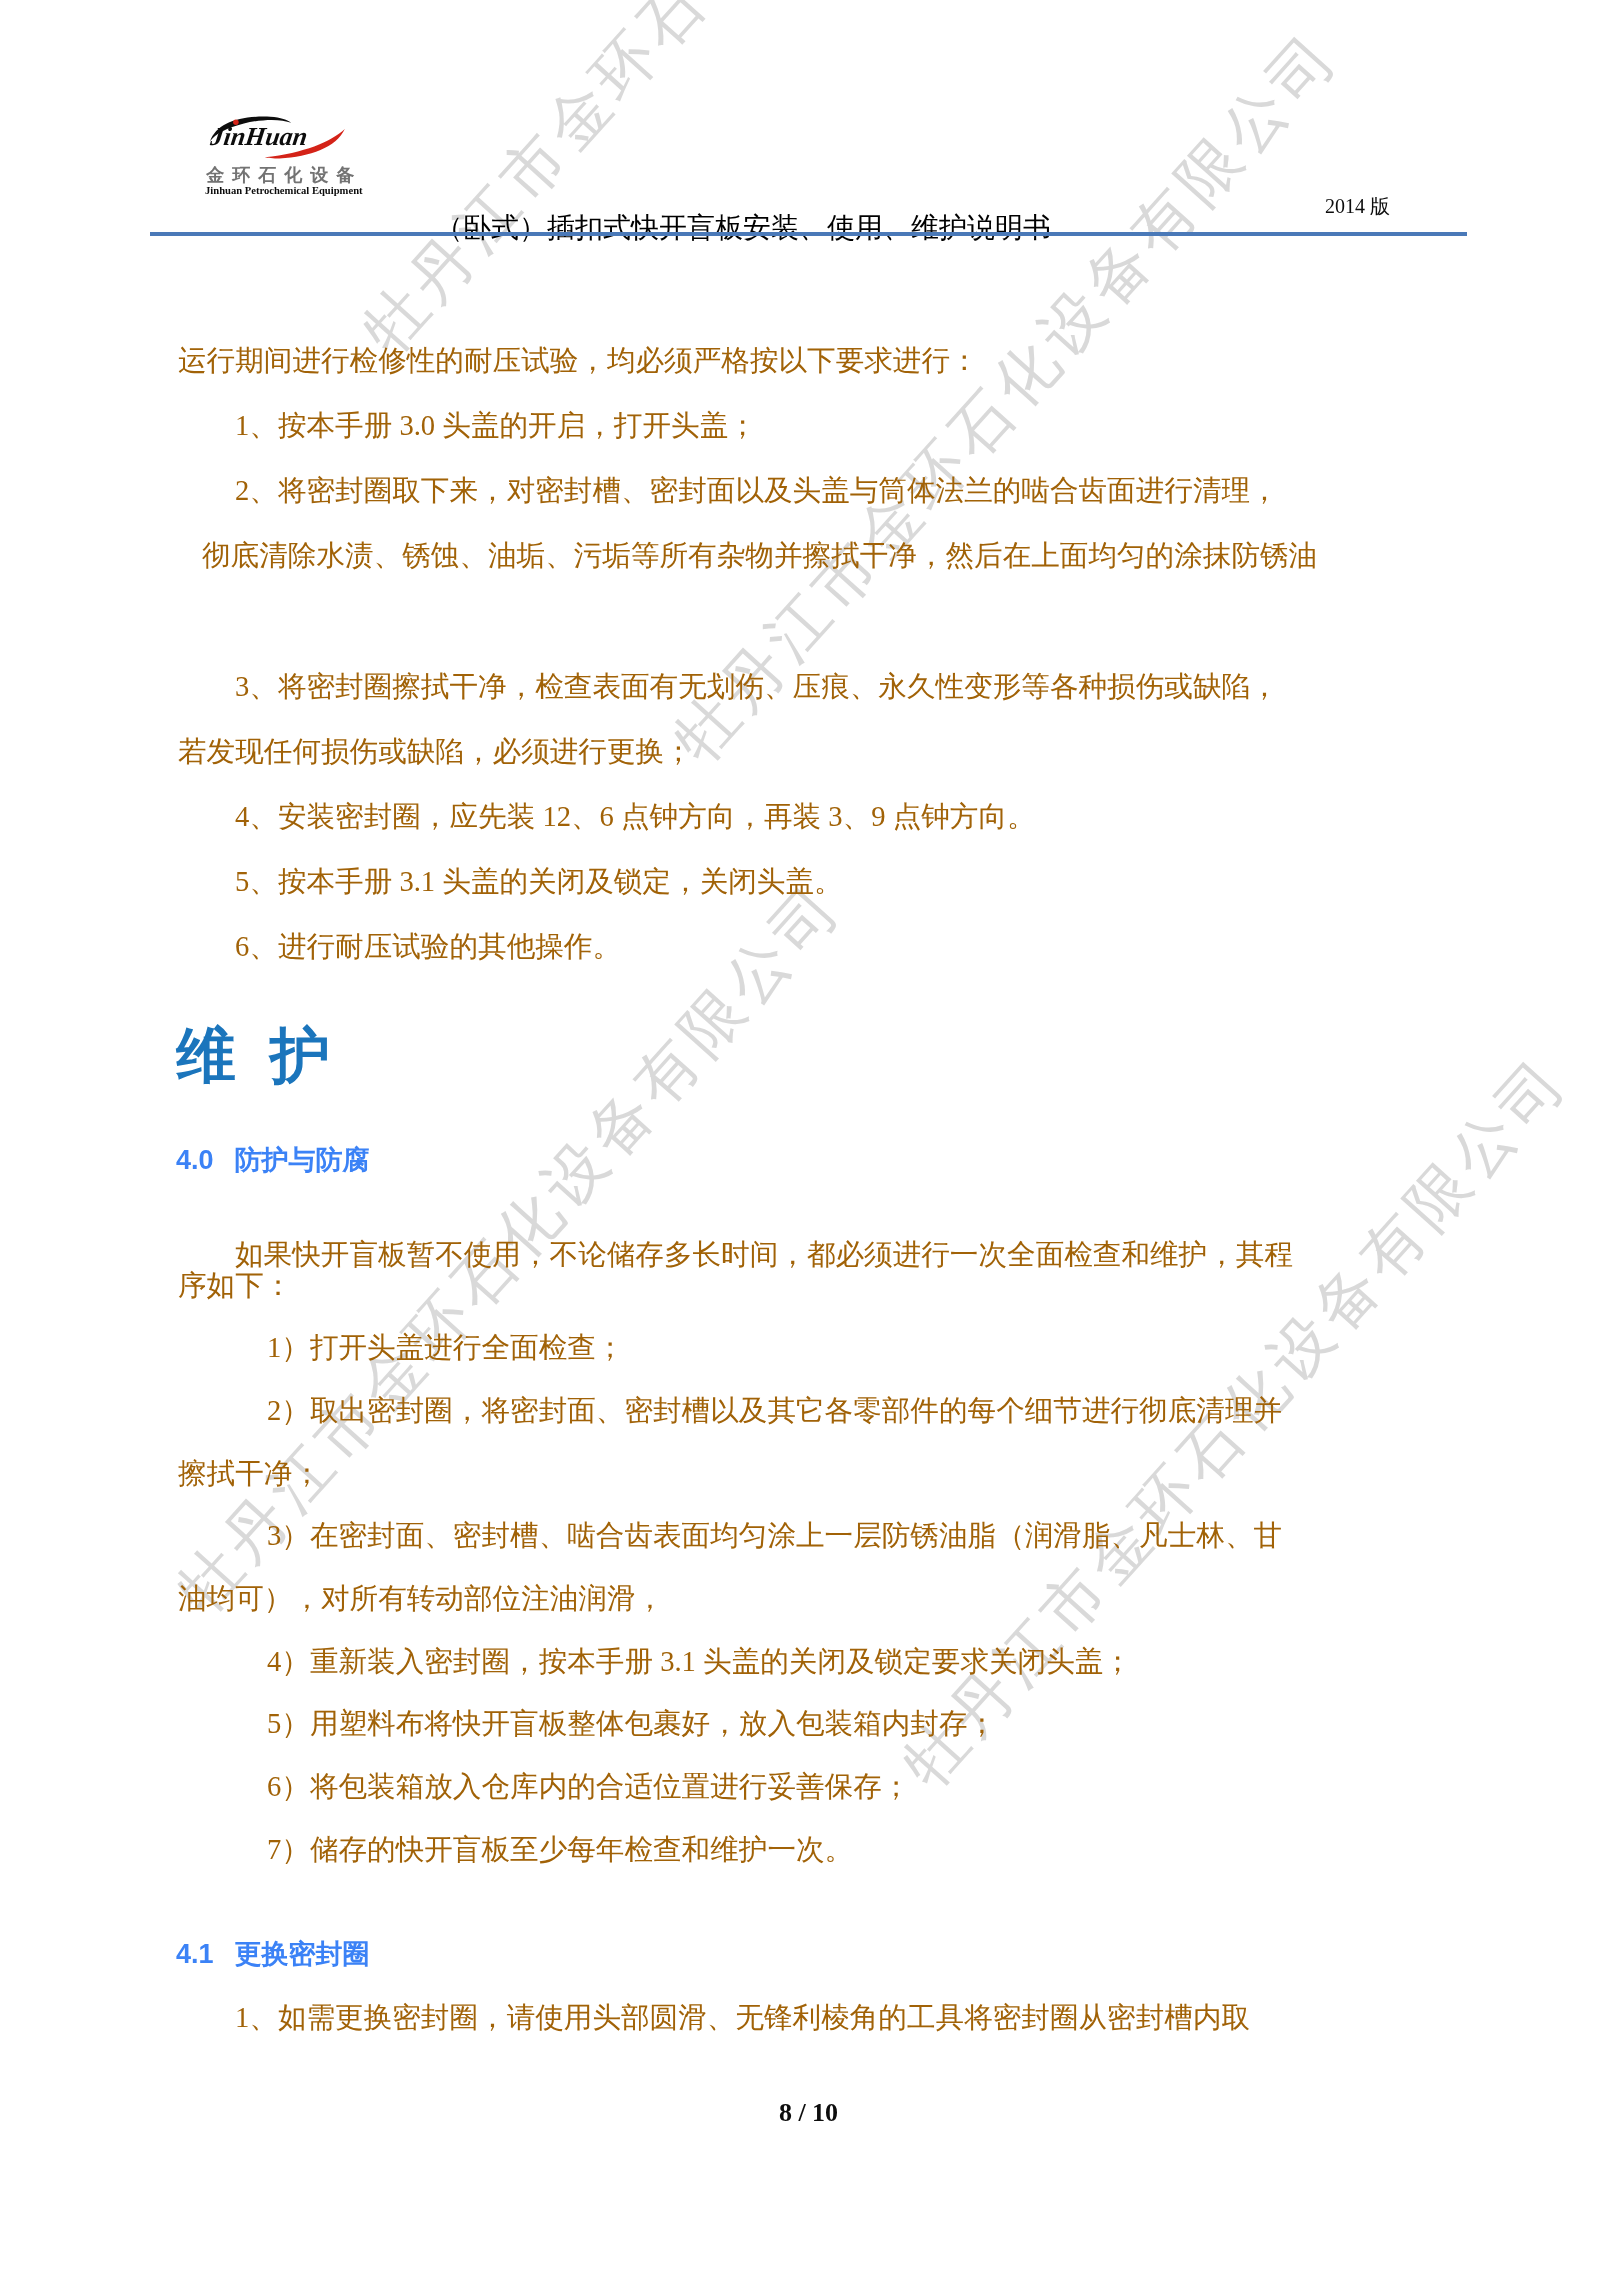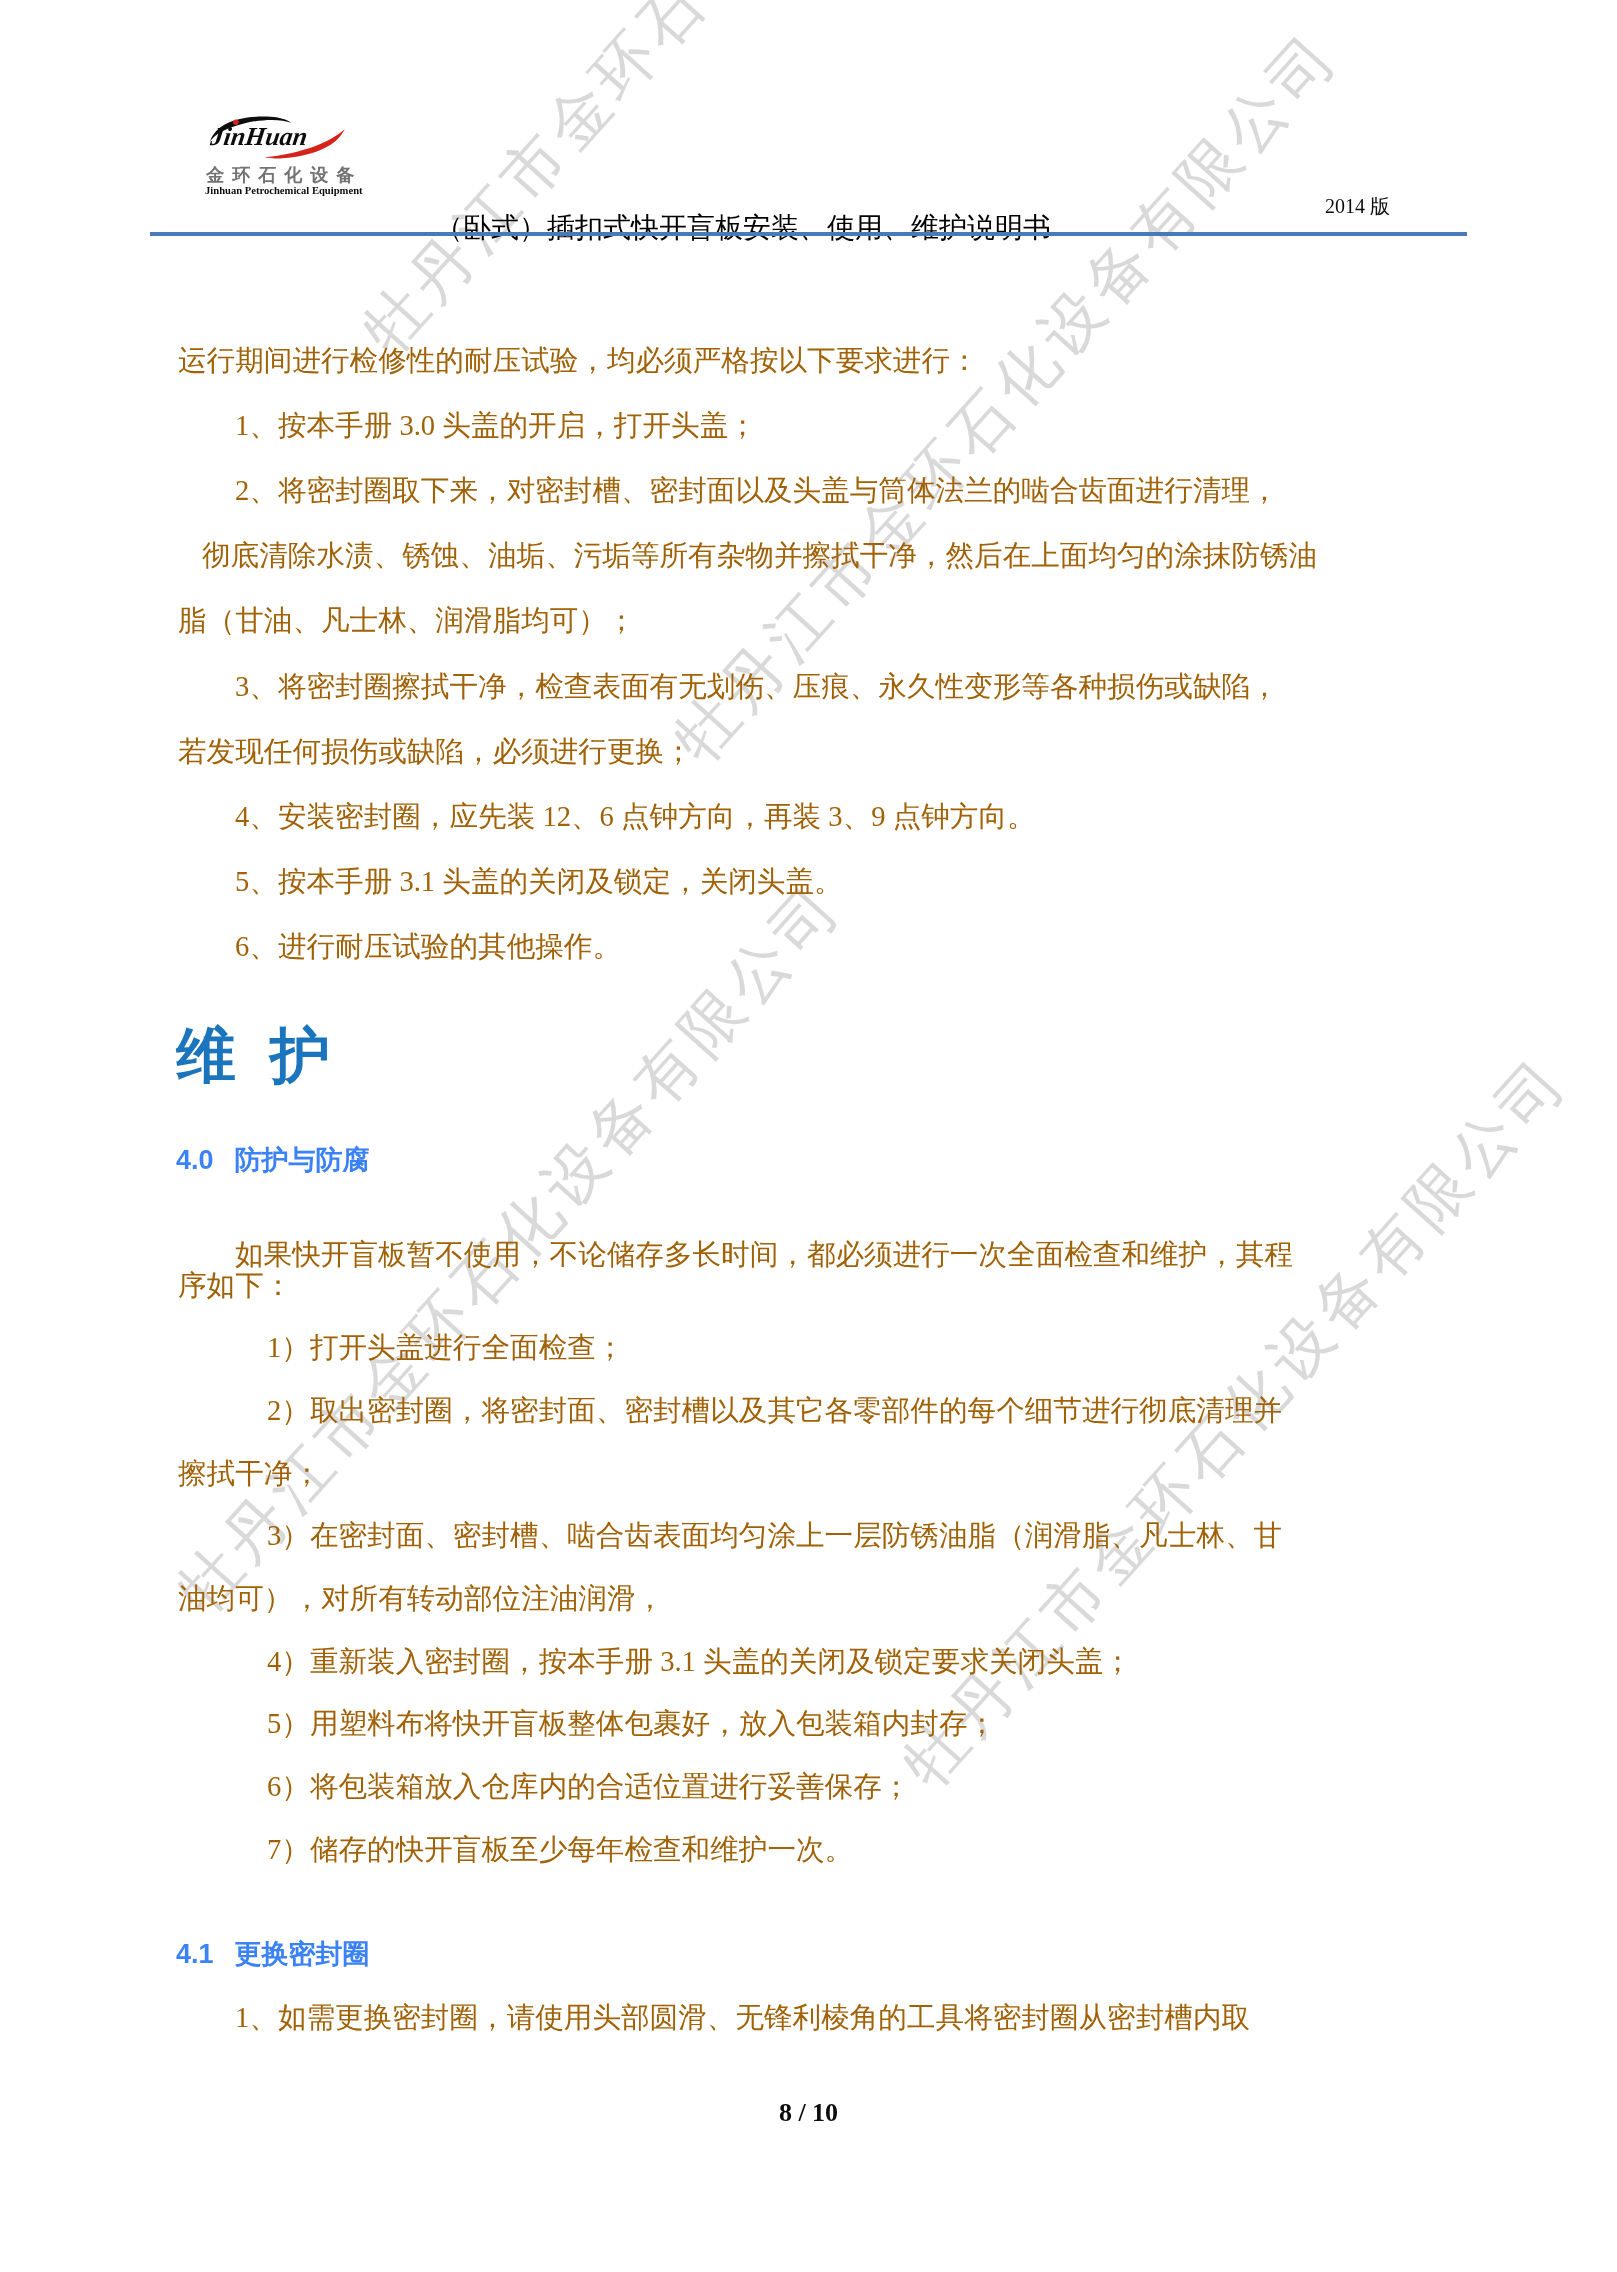--- a/index.html
+++ b/index.html
@@ -98,21 +98,20 @@
   </div>
 
   <div class="hdr-title">（卧式）插扣式快开盲板安装、使用、维护说明书</div>
   <div class="hdr-edition">2014 版</div>
   <div class="hdr-rule"></div>
 
   <div class="ln" style="top:343px;">运行期间进行检修性的耐压试验，均必须严格按以下要求进行：</div>
   <div class="ln ind" style="top:408px;">1、按本手册 3.0 头盖的开启，打开头盖；</div>
   <div class="ln ind" style="top:473px;">2、将密封圈取下来，对密封槽、密封面以及头盖与筒体法兰的啮合齿面进行清理，</div>
   <div class="ln" style="top:538px;margin-left:24px;">彻底清除水渍、锈蚀、油垢、污垢等所有杂物并擦拭干净，然后在上面均匀的涂抹防锈油</div>
-  <div class="ln" style="top:603px;">脂（甘油、凡士林、润滑脂均可）；</div>
   <div class="ln ind" style="top:669px;">3、将密封圈擦拭干净，检查表面有无划伤、压痕、永久性变形等各种损伤或缺陷，</div>
   <div class="ln" style="top:734px;">若发现任何损伤或缺陷，必须进行更换；</div>
   <div class="ln ind" style="top:799px;">4、安装密封圈，应先装 12、6 点钟方向，再装 3、9 点钟方向。</div>
   <div class="ln ind" style="top:864px;">5、按本手册 3.1 头盖的关闭及锁定，关闭头盖。</div>
   <div class="ln ind" style="top:929px;">6、进行耐压试验的其他操作。</div>
 
   <div class="big-section">维 护</div>
 
   <div class="sub" style="top:1142px;">
     <span class="sub-num">4.0</span><span>防护与防腐</span>

